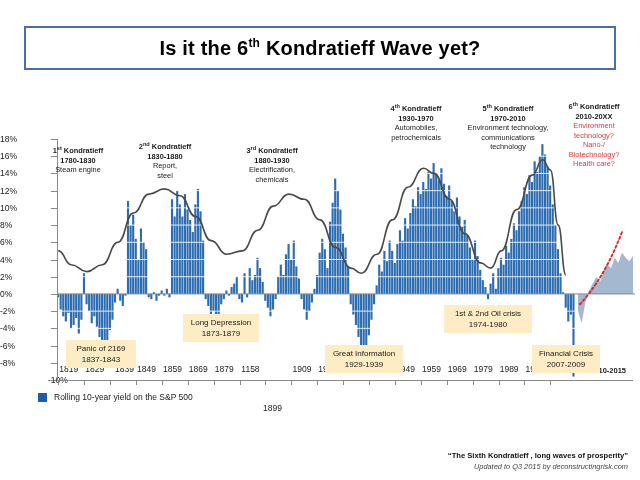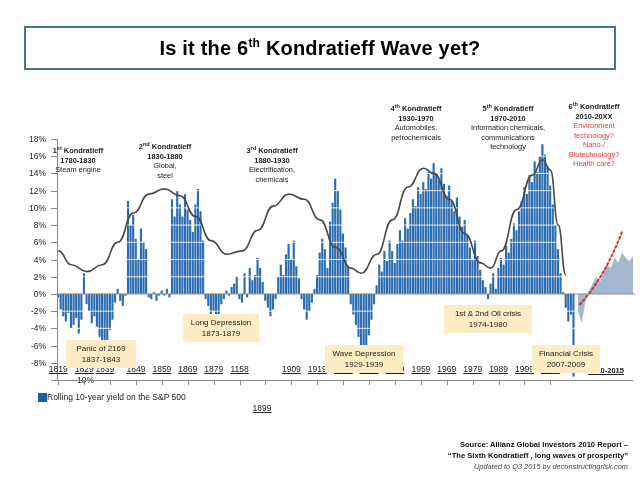--- a/index.html
+++ b/index.html
@@ -24,42 +24,42 @@
     font-size:20px;font-weight:bold;letter-spacing:0.2px;color:#000;
     white-space:nowrap;
   }
   .title-text sup{font-size:12px;vertical-align:super;}
 
   
   .chart-area{position:absolute;left:0;top:92px;width:640px;height:310px;}
   
   .yaxis-line{position:absolute;left:57px;top:47px;width:1px;height:241px;background:#8a8a8a;}
   .ytick{position:absolute;left:51px;width:6px;height:1px;background:#8a8a8a;}
-  .ylabel{position:absolute;left:0;width:46px;text-align:right;font-size:8.5px;color:#222;
+  .ylabel{position:absolute;left:0;width:46px;text-align:left;font-size:8.5px;color:#222;
           transform:translateY(-5px);}
   
   .xaxis-line{position:absolute;left:57px;top:288px;width:576px;height:1px;background:#8a8a8a;}
   .xtick{position:absolute;top:288px;width:1px;height:5px;background:#8a8a8a;}
-  .xlabel{position:absolute;top:272px;font-size:8.5px;color:#222;text-align:center;width:40px;
-          transform:translateX(-20px);text-decoration:underline;}
+  .xlabel{position:absolute;top:272px;font-size:8.5px;color:#222;text-align:right;width:40px;
+          transform:translateX(-20px);}
   .xlabel.small{font-size:7.5px;font-weight:bold;}
 
   
   .kwave{position:absolute;text-align:center;font-size:7.4px;line-height:9.4px;color:#1a1a1a;}
   .kwave .hd{font-weight:bold;}
   .kwave .yr{font-weight:bold;}
   .kwave.red .bd{color:#e03a3e;}
   .kwave.red .hd,.kwave.red .yr{color:#1a1a1a;}
   .kwave sup{font-size:5.6px;vertical-align:super;}
 
   .event{position:absolute;background:#fdecc4;color:#1a1a1a;font-size:8px;
          line-height:11px;text-align:center;padding:3px 6px;box-sizing:border-box;}
 
   
-  .legend{position:absolute;left:38px;top:392px;display:flex;align-items:center;}
+  .legend{position:absolute;left:38px;top:392px;display:flex;align-items:center;gap:7px;}
   .legend-swatch{width:9px;height:9px;background:#1f5ca8;display:block;}
   .legend-label{font-size:8.5px;color:#222;}
 
   
   .footer{position:absolute;right:12px;bottom:8px;text-align:right;}
   .footer .l1,.footer .l2{font-size:7.6px;font-weight:bold;color:#111;line-height:11px;}
   .footer .l3{font-size:7.4px;font-style:italic;color:#444;line-height:11px;}
 </style>
 </head>
 <body>
@@ -329,21 +329,21 @@
       </div>
     <div class="yaxis-line"></div>
 
     <div class="xaxis-line"></div>
     <div id="x-axis">
         <div class="xtick" style="left: 58.295px;"></div>
         <div class="xlabel" style="left: 58.295px;">1819</div>
         <div class="xtick" style="left: 84.195px;"></div>
         <div class="xlabel" style="left: 84.195px;">1829</div>
         <div class="xtick" style="left: 110.095px;"></div>
-        <div class="xlabel" style="left: 105px;">1839</div>
+        <div class="xlabel" style="left: 114px;">1839</div>
         <div class="xtick" style="left: 135.995px;"></div>
         <div class="xlabel" style="left: 135.995px;">1849</div>
         <div class="xtick" style="left: 161.895px;"></div>
         <div class="xlabel" style="left: 161.895px;">1859</div>
         <div class="xtick" style="left: 187.795px;"></div>
         <div class="xlabel" style="left: 187.795px;">1869</div>
         <div class="xtick" style="left: 213.695px;"></div>
         <div class="xlabel" style="left: 213.695px;">1879</div>
         <div class="xtick" style="left: 239.595px;"></div>
         <div class="xlabel" style="left: 239.595px;">1158</div>
@@ -376,39 +376,39 @@
 
     <div id="kwaves">
         <div class="kwave" style="left: 40px; top: 52px; width: 76px;">
           <div class="hd">1<sup>st</sup> Kondratieff</div>
           <div class="yr">1780-1830</div>
           <div class="bd">Steam engine</div>
         </div>
         <div class="kwave" style="left: 125px; top: 48px; width: 80px;">
           <div class="hd">2<sup>nd</sup> Kondratieff</div>
           <div class="yr">1830-1880</div>
-          <div class="bd">Global,</div>
+          <div class="bd">Report,</div>
           <div class="bd">steel</div>
         </div>
         <div class="kwave" style="left: 230px; top: 52px; width: 84px;">
           <div class="hd">3<sup>rd</sup> Kondratieff</div>
           <div class="yr">1880-1930</div>
           <div class="bd">Electrification,</div>
           <div class="bd">chemicals</div>
         </div>
         <div class="kwave" style="left: 370px; top: 10px; width: 92px;">
           <div class="hd">4<sup>th</sup> Kondratieff</div>
           <div class="yr">1930-1970</div>
           <div class="bd">Automobiles,</div>
           <div class="bd">petrochemicals</div>
         </div>
         <div class="kwave" style="left: 462px; top: 10px; width: 92px;">
           <div class="hd">5<sup>th</sup> Kondratieff</div>
           <div class="yr">1970-2010</div>
-          <div class="bd">Information chemicals,</div>
+          <div class="bd">Environment technology,</div>
           <div class="bd">communications</div>
           <div class="bd">technology</div>
         </div>
         <div class="kwave red" style="left: 552px; top: 8px; width: 84px;">
           <div class="hd">6<sup>th</sup> Kondratieff</div>
           <div class="yr">2010-20XX</div>
           <div class="bd">Environment</div>
           <div class="bd">technology?</div>
           <div class="bd">Nano-/</div>
           <div class="bd">Biotechnology?</div>
@@ -419,38 +419,37 @@
     <div id="events">
         <div class="event" style="left: 66px; top: 248px; width: 70px;">
           <div>Panic of 2169</div>
           <div>1837-1843</div>
         </div>
         <div class="event" style="left: 183px; top: 222px; width: 76px;">
           <div>Long Depression</div>
           <div>1873-1879</div>
         </div>
         <div class="event" style="left: 325px; top: 253px; width: 78px;">
-          <div>Wave Depression</div>
+          <div>Great Information</div>
           <div>1929-1939</div>
         </div>
         <div class="event" style="left: 444px; top: 213px; width: 88px;">
           <div>1st &amp; 2nd Oil crisis</div>
           <div>1974-1980</div>
         </div>
         <div class="event" style="left: 532px; top: 253px; width: 68px;">
           <div>Financial Crisis</div>
           <div>2007-2009</div>
         </div>
       </div>
   </div>
 
   <div class="legend">
     <span class="legend-swatch"></span>
     <span class="legend-label">Rolling 10-year yield on the S&amp;P 500</span>
   </div>
 
   <div class="footer">
-    <div class="l1">Source: Allianz  Global Investors 2010 Report –</div>
     <div class="l2">“The Sixth Kondratieff , long waves of prosperity”</div>
     <div class="l3">Updated to  Q3 2015 by deconstructingrisk.com</div>
   </div>
 
 </div>
 
 </body></html>

